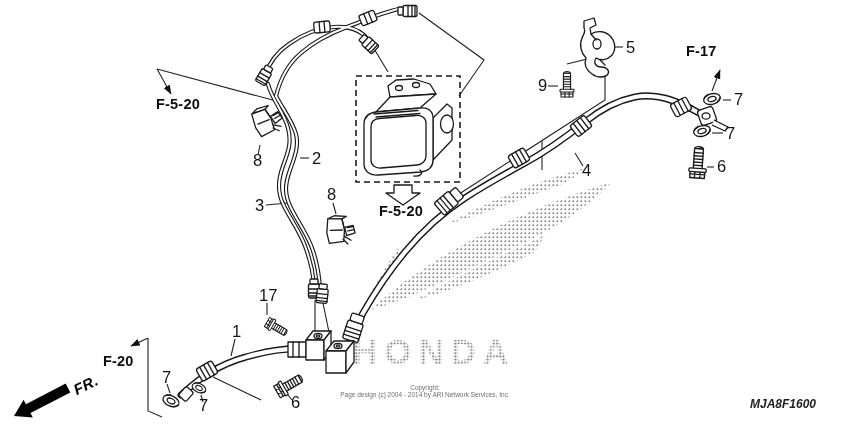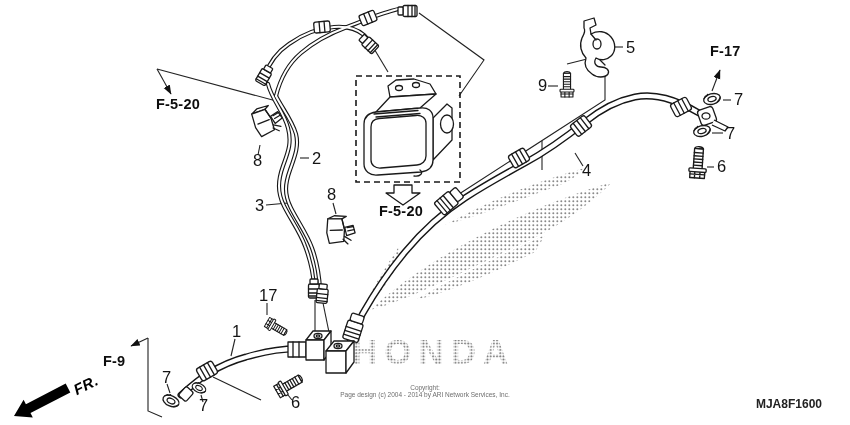--- a/index.html
+++ b/index.html
@@ -1,22 +1,22 @@
 <!DOCTYPE html>
 <html><head>
 <meta charset="utf-8">
 <style>
   html,body{margin:0;padding:0;background:#fff;}
   #page{position:relative;width:850px;height:425px;background:#fff;overflow:hidden;
         font-family:"Liberation Sans",sans-serif;color:#111;}
   #art{position:absolute;left:0;top:0;}
   .callout{position:absolute;font-size:16.5px;font-weight:normal;color:#141414;line-height:1;}
   .ref{position:absolute;font-size:14.5px;font-weight:bold;color:#0d0d0d;line-height:1;letter-spacing:.2px;}
-  .code{position:absolute;left:750px;top:398px;width:72px;text-align:right;
-        font-size:12px;font-weight:bold;color:#222;line-height:1;}
+  .code{position:absolute;left:750px;top:398px;width:72px;text-align:left;
+        font-size:12px;font-weight:bold;color:#222;line-height:1;font-style:italic;}
   .copyblock{position:absolute;left:303px;top:384px;width:244px;text-align:center;
         font-size:6.5px;color:#6e6e6e;line-height:7px;}
   .copyblock span{display:block;}
   .fr{position:absolute;left:78px;top:381px;font-size:15px;font-weight:bold;font-style:italic;
       transform:rotate(-26deg);transform-origin:left bottom;color:#000;letter-spacing:.5px;}
   svg .ln{stroke:#1a1a1a;stroke-width:1.3;fill:none;stroke-linecap:round;stroke-linejoin:round;}
   svg .fw{stroke:#1a1a1a;stroke-width:1.3;fill:#fff;stroke-linejoin:round;}
   svg .ld{stroke:#222;stroke-width:1.1;fill:none;}
   svg .tube{stroke:#161616;stroke-width:7;fill:none;stroke-linecap:round;}
   svg .tcore{stroke:#fff;stroke-width:4.2;fill:none;stroke-linecap:round;}
@@ -227,22 +227,22 @@
   <span class="callout" style="left:726px;top:125px">7</span>
   <span class="callout" style="left:162px;top:369px">7</span>
   <span class="callout" style="left:199px;top:397px">7</span>
   <span class="callout" style="left:253px;top:152px">8</span>
   <span class="callout" style="left:327px;top:186px">8</span>
   <span class="callout" style="left:538px;top:77px">9</span>
   <span class="callout" style="left:259px;top:287px">17</span>
 
   <span class="ref" style="left:156px;top:97px">F-5-20</span>
   <span class="ref" style="left:379px;top:204px">F-5-20</span>
-  <span class="ref" style="left:710px;top:44px">F-17</span>
-  <span class="ref" style="left:103px;top:354px">F-9</span>
+  <span class="ref" style="left:686px;top:44px">F-17</span>
+  <span class="ref" style="left:103px;top:354px">F-20</span>
 
   <span class="fr">FR.</span>
 
   <div class="copyblock">
     <span>Copyright:</span>
     <span>Page design (c) 2004 - 2014 by ARI Network Services, Inc.</span>
   </div>
 
   <span class="code">MJA8F1600</span>
 </div>

